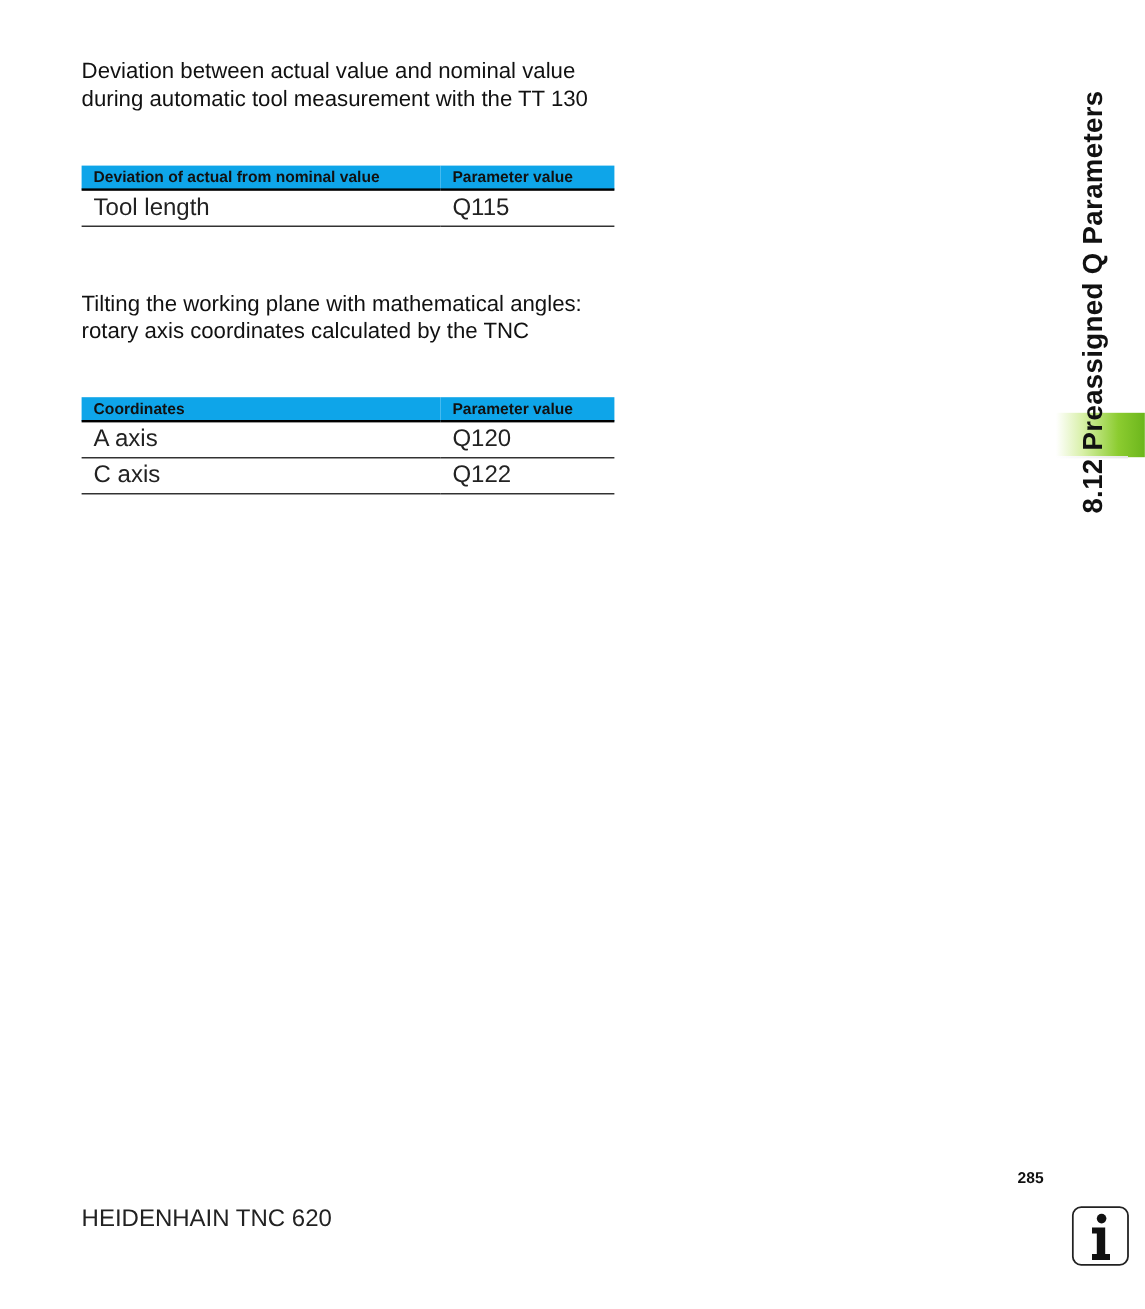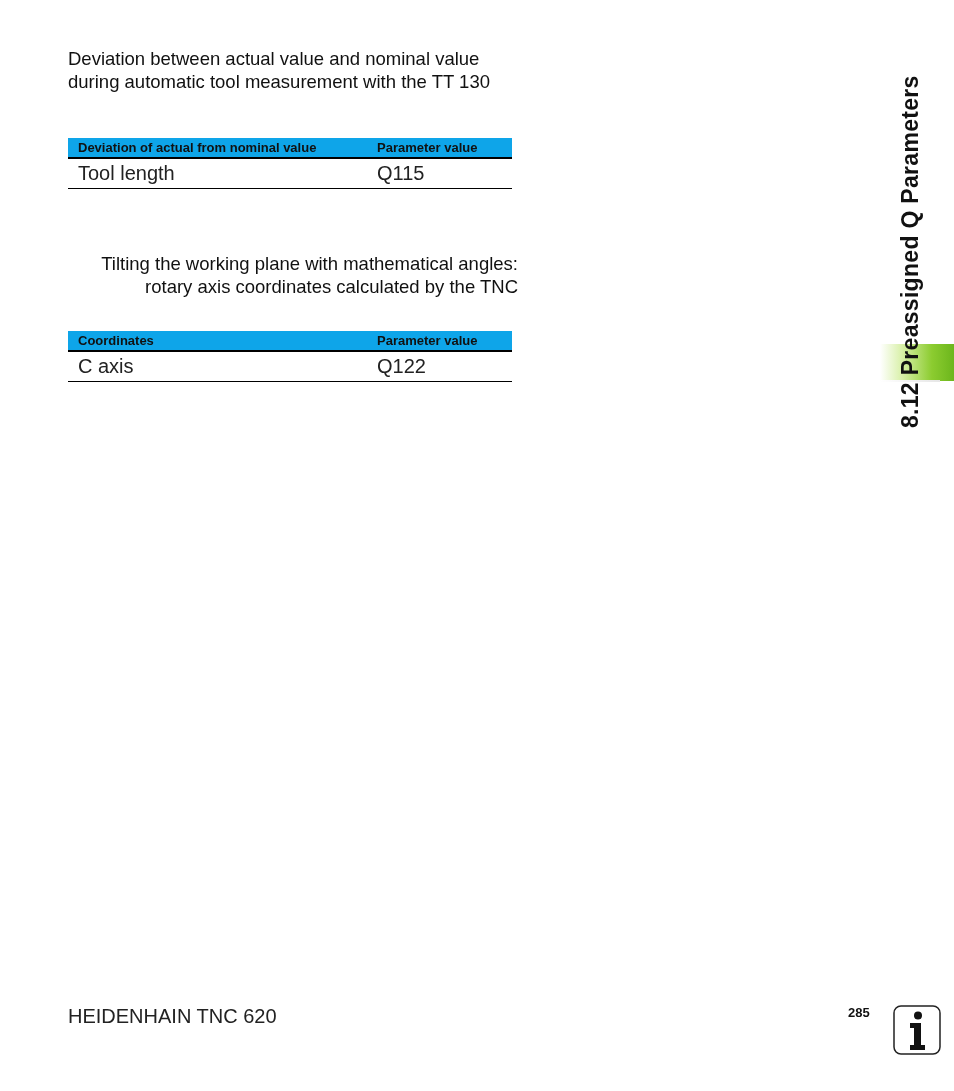--- a/index.html
+++ b/index.html
@@ -19,21 +19,21 @@
       position: absolute;
       left: 68px;
       width: 450px;
       font-size: 18.5px;
       font-weight: normal;
       line-height: 22.5px;
       margin: 0;
       color: #111;
     }
     #h1 { top: 48px; }
-    #h2 { top: 253px; text-align: right; }
+    #h2 { top: 242px; }
 
     .param-table {
       position: absolute;
       left: 68px;
       width: 444px;
       border-collapse: collapse;
       font-size: 14px;
     }
     #t1 { top: 138px; }
     #t2 { top: 331px; }
@@ -94,21 +94,21 @@
     .footer-left {
       position: absolute;
       left: 68px;
       top: 1005px;
       font-size: 20px;
       color: #222;
     }
     .page-number {
       position: absolute;
       left: 848px;
-      top: 1005px;
+      top: 974px;
       font-size: 13px;
       font-weight: bold;
       color: #111;
     }
     .info-icon {
       position: absolute;
       left: 893px;
       top: 1005px;
       width: 48px;
       height: 50px;
@@ -138,20 +138,24 @@
 
 <table id="t2" class="param-table">
   <thead>
     <tr>
       <th class="col1">Coordinates</th>
       <th class="col2">Parameter value</th>
     </tr>
   </thead>
   <tbody>
     <tr>
+      <td>A axis</td>
+      <td>Q120</td>
+    </tr>
+    <tr>
       <td>C axis</td>
       <td>Q122</td>
     </tr>
   </tbody>
 </table>
 
 <div class="side-tab-bg"></div>
 <div class="side-tab-shadow"></div>
 <div class="side-title">8.12 Preassigned Q Parameters</div>
 

